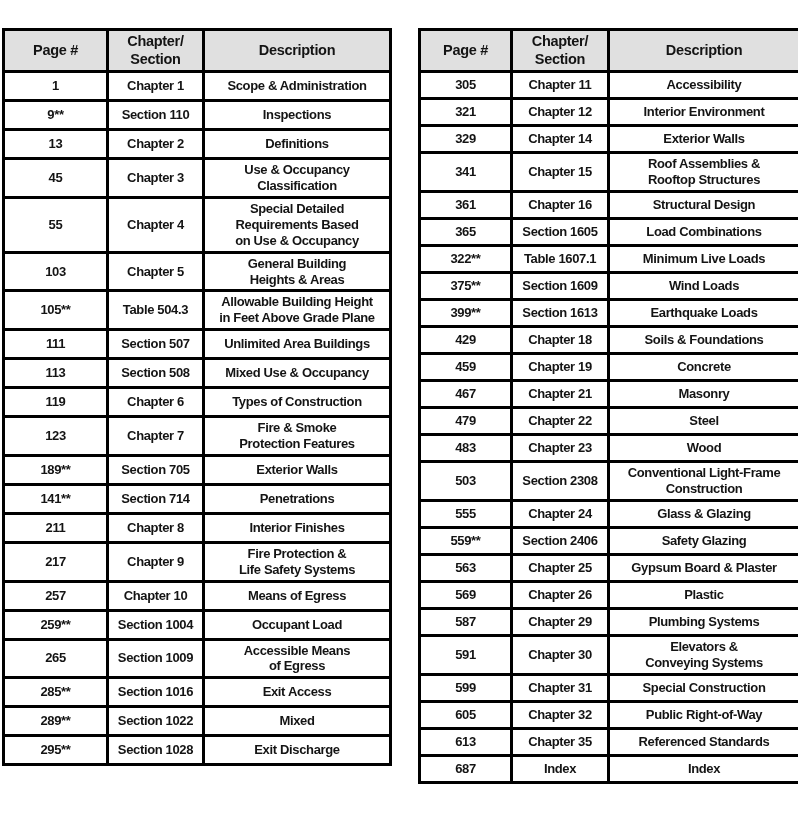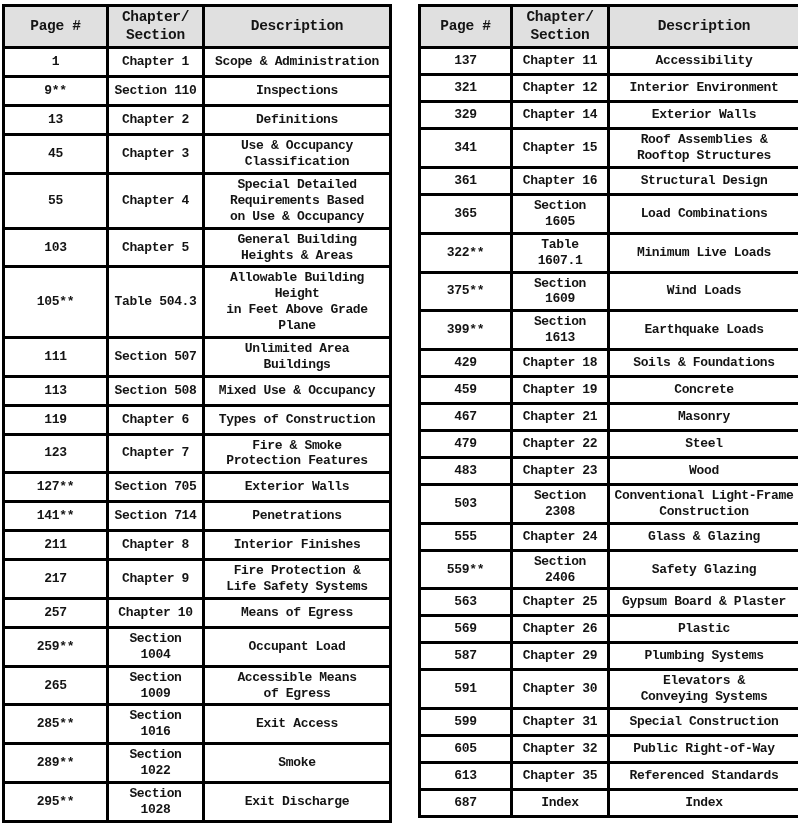--- a/index.html
+++ b/index.html
@@ -18,24 +18,25 @@
   }
   .page {
     display: flex;
     gap: 26px;
     padding: 4px 3px 0 2px;
     align-items: flex-start;
   }
   table.toc {
     border-collapse: collapse;
     table-layout: fixed;
-    font-family: Liberation Mono, monospace;
+    font-family: Liberation Sans, sans-serif;
     font-weight: bold;
     color: var(--text-color);
     font-stretch: 85%;
+    margin-top: 24px;
   }
   table.toc th, table.toc td {
     border: 3px solid var(--border-color);
     text-align: center;
     vertical-align: middle;
     padding: 2px 3px;
     white-space: pre-line;
     line-height: 1.22;
     overflow: hidden;
   }
@@ -135,21 +136,21 @@
           <td>Chapter 6</td>
           <td>Types of Construction</td>
         </tr>
         <tr>
           <td>123</td>
           <td>Chapter 7</td>
           <td>Fire &amp; Smoke
 Protection Features</td>
         </tr>
         <tr>
-          <td>127**</td>
+          <td>189**</td>
           <td>Section 705</td>
           <td>Exterior Walls</td>
         </tr>
         <tr>
           <td>141**</td>
           <td>Section 714</td>
           <td>Penetrations</td>
         </tr>
         <tr>
           <td>211</td>
@@ -179,21 +180,21 @@
 of Egress</td>
         </tr>
         <tr>
           <td>285**</td>
           <td>Section 1016</td>
           <td>Exit Access</td>
         </tr>
         <tr>
           <td>289**</td>
           <td>Section 1022</td>
-          <td>Smoke</td>
+          <td>Mixed</td>
         </tr>
         <tr>
           <td>295**</td>
           <td>Section 1028</td>
           <td>Exit Discharge</td>
         </tr>
       </tbody>
   </table>
 
   <table class="toc tbl-right">
@@ -205,21 +206,21 @@
     <thead>
       <tr>
         <th>Page #</th>
         <th>Chapter/
 Section</th>
         <th>Description</th>
       </tr>
     </thead>
     <tbody>
         <tr>
-          <td>137</td>
+          <td>305</td>
           <td>Chapter 11</td>
           <td>Accessibility</td>
         </tr>
         <tr>
           <td>321</td>
           <td>Chapter 12</td>
           <td>Interior Environment</td>
         </tr>
         <tr>
           <td>329</td>

